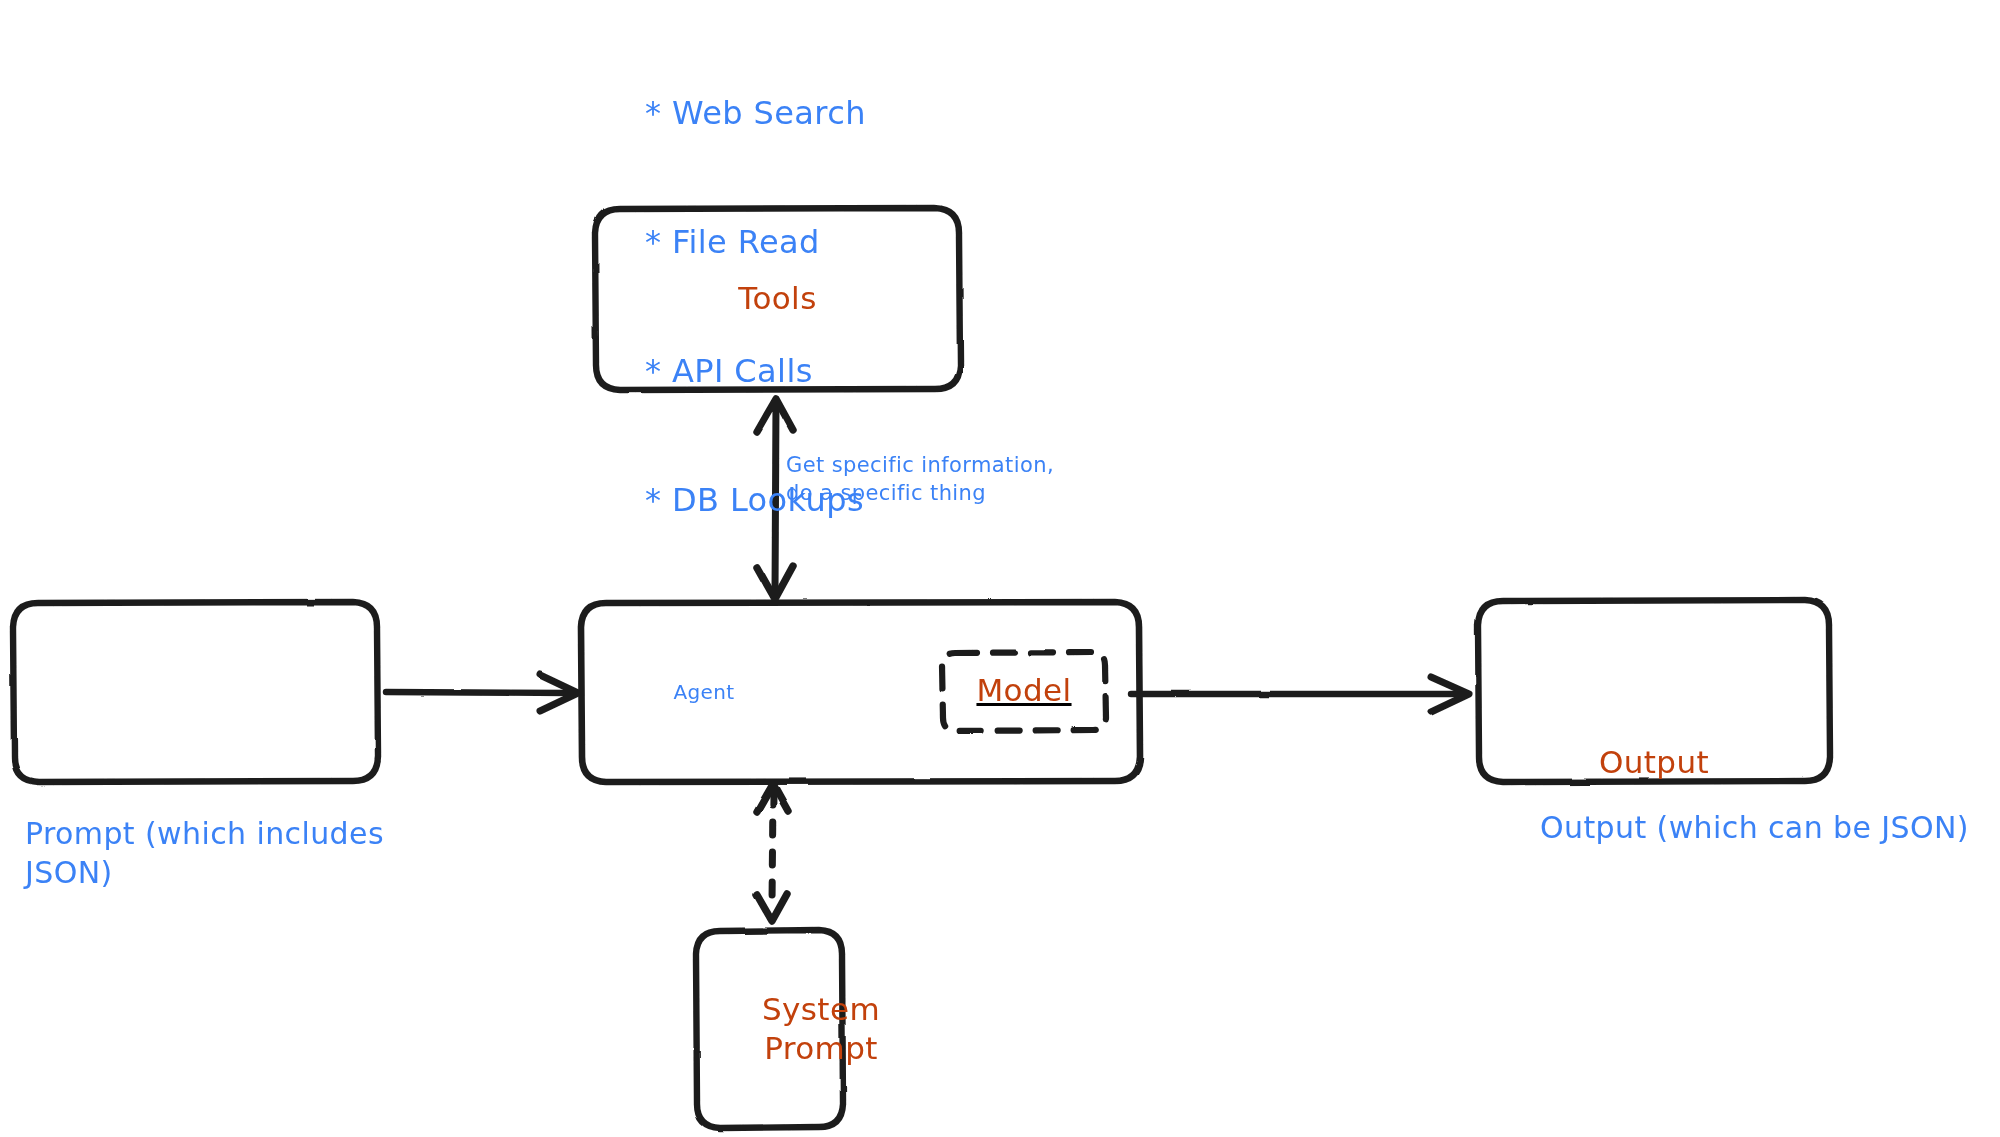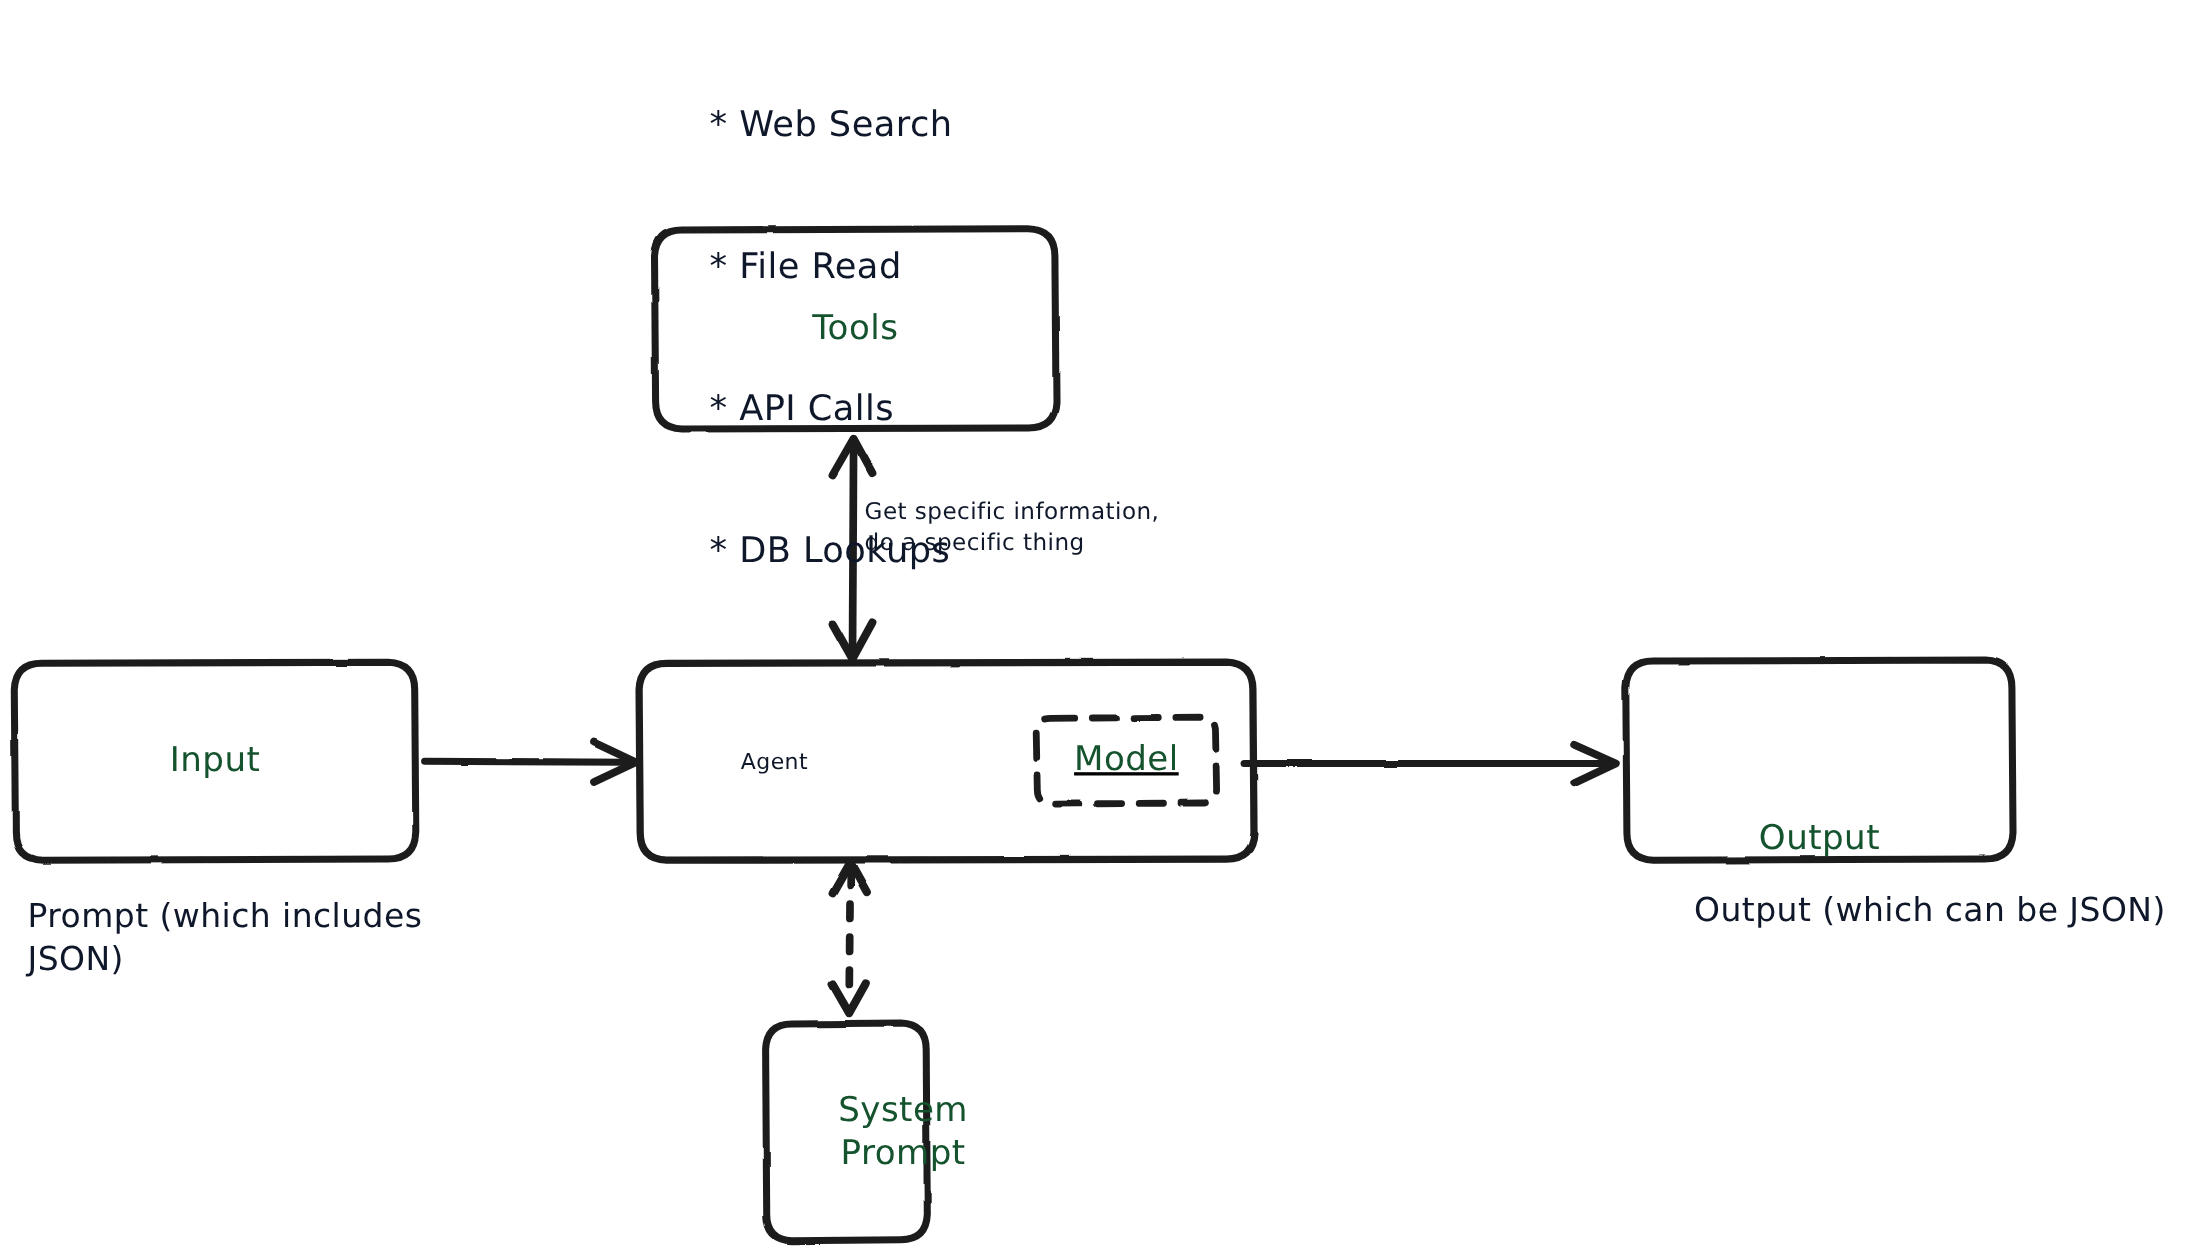--- a/index.html
+++ b/index.html
@@ -22,21 +22,21 @@
   }
   #vector-layer {
     position: absolute;
     left: 0;
     top: 0;
     width: 2000px;
     height: 1137px;
   }
   .txt {
     position: absolute;
-    color: #0f172a;
+    color: #3b82f6;
     font-family: "DejaVu Sans", sans-serif;
     white-space: pre;
     line-height: 1.30;
     letter-spacing: 0.4px;
     font-weight: 400;
   }
   .bullet-list {
     left: 645px;
     top: 6px;
     font-size: 32px;
@@ -71,21 +71,21 @@
     text-align: center;
   }
   #tools-text-wrap   { left: 595px;  top: 208px; width: 365px; height: 182px; }
   #agent-text        { left: 704px;  top: 692px; font-size: 20px; transform: translate(-50%,-50%); }
   #model-text-wrap   { left: 943px;  top: 652px; width: 162px; height: 78px; text-decoration: underline; }
   #input-text-wrap   { left: 13px;   top: 602px; width: 365px; height: 180px; }
   #output-text-wrap  { left: 1478px; top: 600px; width: 352px; height: 182px; align-items: flex-end; }
   #sysprompt-text-wrap { left: 735px; top: 930px; width: 145px; height: 198px; justify-content: flex-end; }
   .box-text {
     font-size: 31px;
-    color: #14532d;
+    color: #c2410c;
     font-family: "DejaVu Sans", sans-serif;
     line-height: 1.26;
     letter-spacing: 0.4px;
     white-space: pre-line;
   }
   .hit {
     position: absolute;
     background: transparent;
   }
 </style>
@@ -148,23 +148,20 @@
 do a specific thing</div>
 
   <div class="txt" id="agent-text">Agent</div>
 
   <div class="box-text-wrap" id="model-text-wrap">
     <span class="box-text">Model</span>
   </div>
 
   <div class="hit" style="left:581px; top:602px; width:559px; height:180px;"></div>
 
-  <div class="box-text-wrap" id="input-text-wrap">
-    <span class="box-text">Input</span>
-  </div>
 
   <div class="box-text-wrap" id="output-text-wrap">
     <span class="box-text">Output</span>
   </div>
 
   <div class="box-text-wrap" id="sysprompt-text-wrap">
     <span class="box-text">System
 Prompt</span>
   </div>
 

